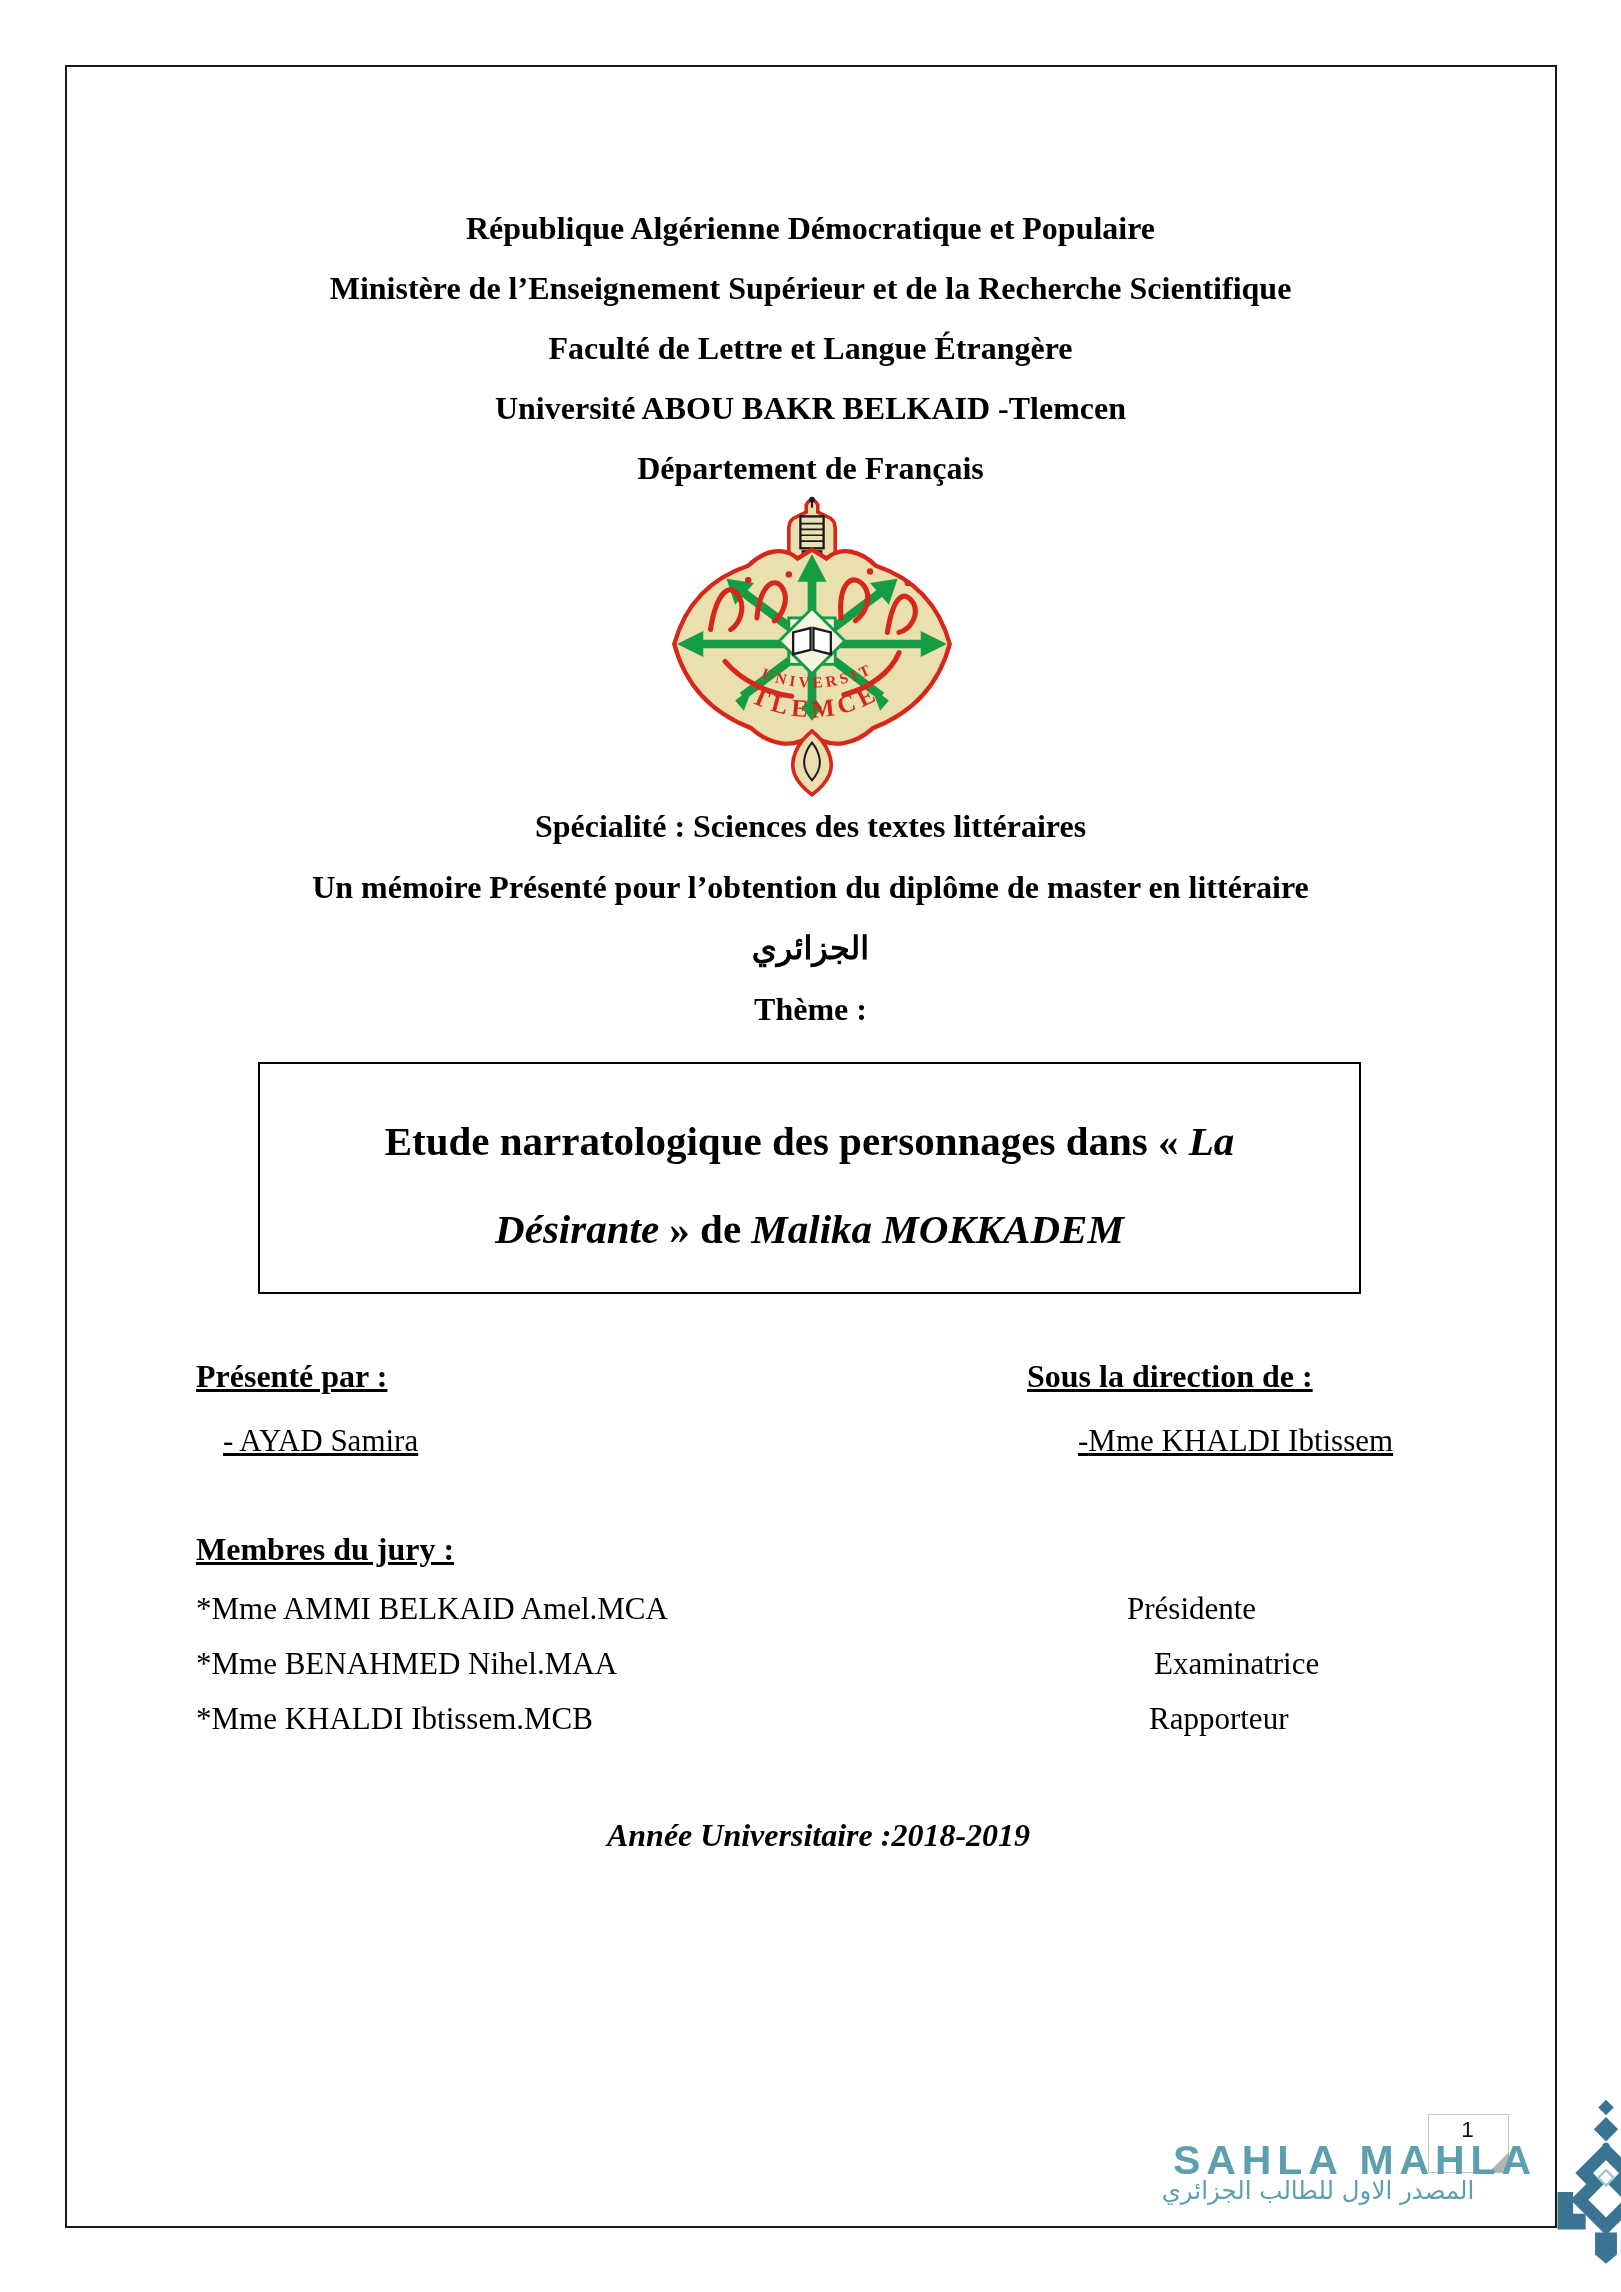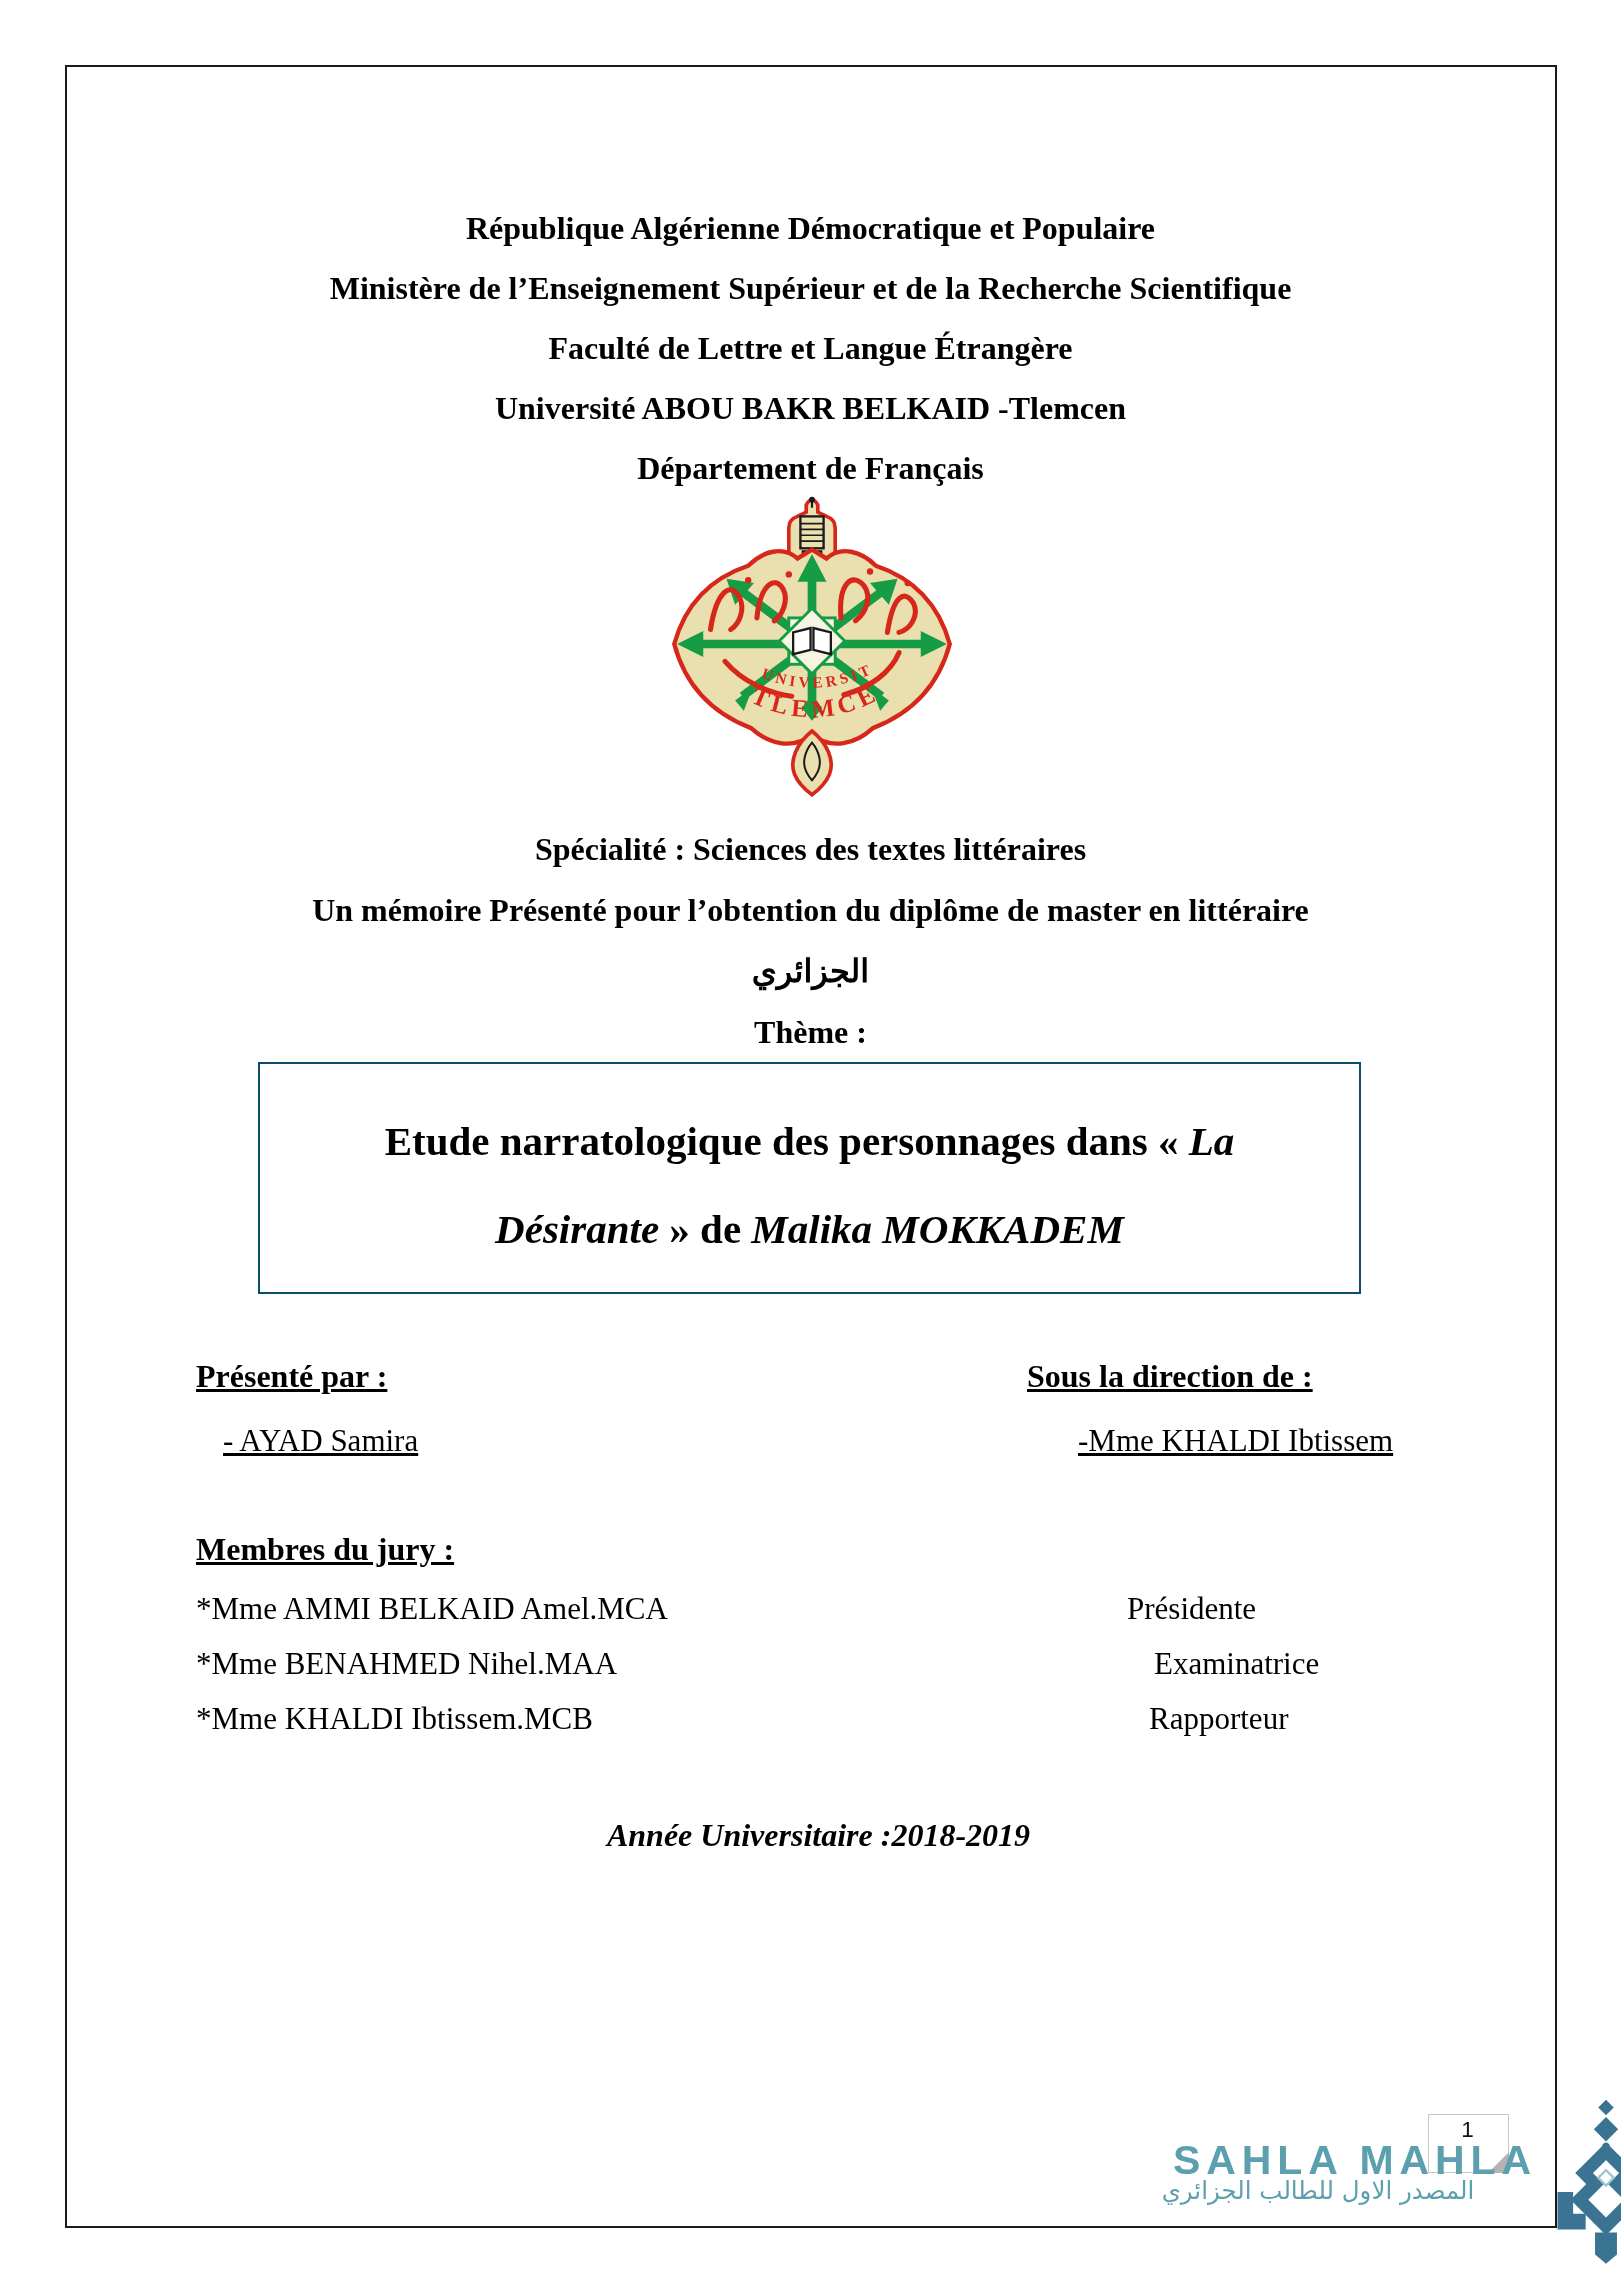--- a/index.html
+++ b/index.html
@@ -3,24 +3,24 @@
 <meta charset="utf-8">
 <style>
   html,body{margin:0;padding:0;background:#fff;}
   .page{position:relative;width:1621px;height:2293px;background:#fff;overflow:hidden;
         font-family:"Liberation Serif",serif;color:#000;}
   .page-border{position:absolute;left:65px;top:65px;width:1488px;height:2159px;
         border:2px solid #1a1a1a;}
   .hdr{position:absolute;left:0;top:198px;width:100%;text-align:center;
         font-size:32px;font-weight:bold;line-height:60px;}
   .emblem{position:absolute;left:667px;top:490px;}
-  .intro{position:absolute;left:0;top:819px;width:100%;text-align:center;
+  .intro{position:absolute;left:0;top:796px;width:100%;text-align:center;
         font-size:32px;font-weight:bold;line-height:61px;}
   .title-box{position:absolute;left:258px;top:1062px;width:1103px;height:232px;
-        border:2px solid #0c4a6e;box-sizing:border-box;text-align:center;
+        border:2px solid #000000;box-sizing:border-box;text-align:center;
         font-size:41px;font-weight:bold;padding-top:33px;line-height:88px;}
   .abs{position:absolute;text-decoration:underline;}
   .lbl{font-size:32px;font-weight:bold;}
   .txt{font-size:31px;}
   .year{position:absolute;left:8px;top:1817px;width:100%;text-align:center;
         font-size:32px;font-weight:bold;font-style:italic;}
   
   .jury-row{position:absolute;left:0;width:100%;height:39px;}
   .jury-row .jname{position:absolute;left:196px;font-size:31px;}
   .jury-row .jrole{position:absolute;font-size:31px;}

